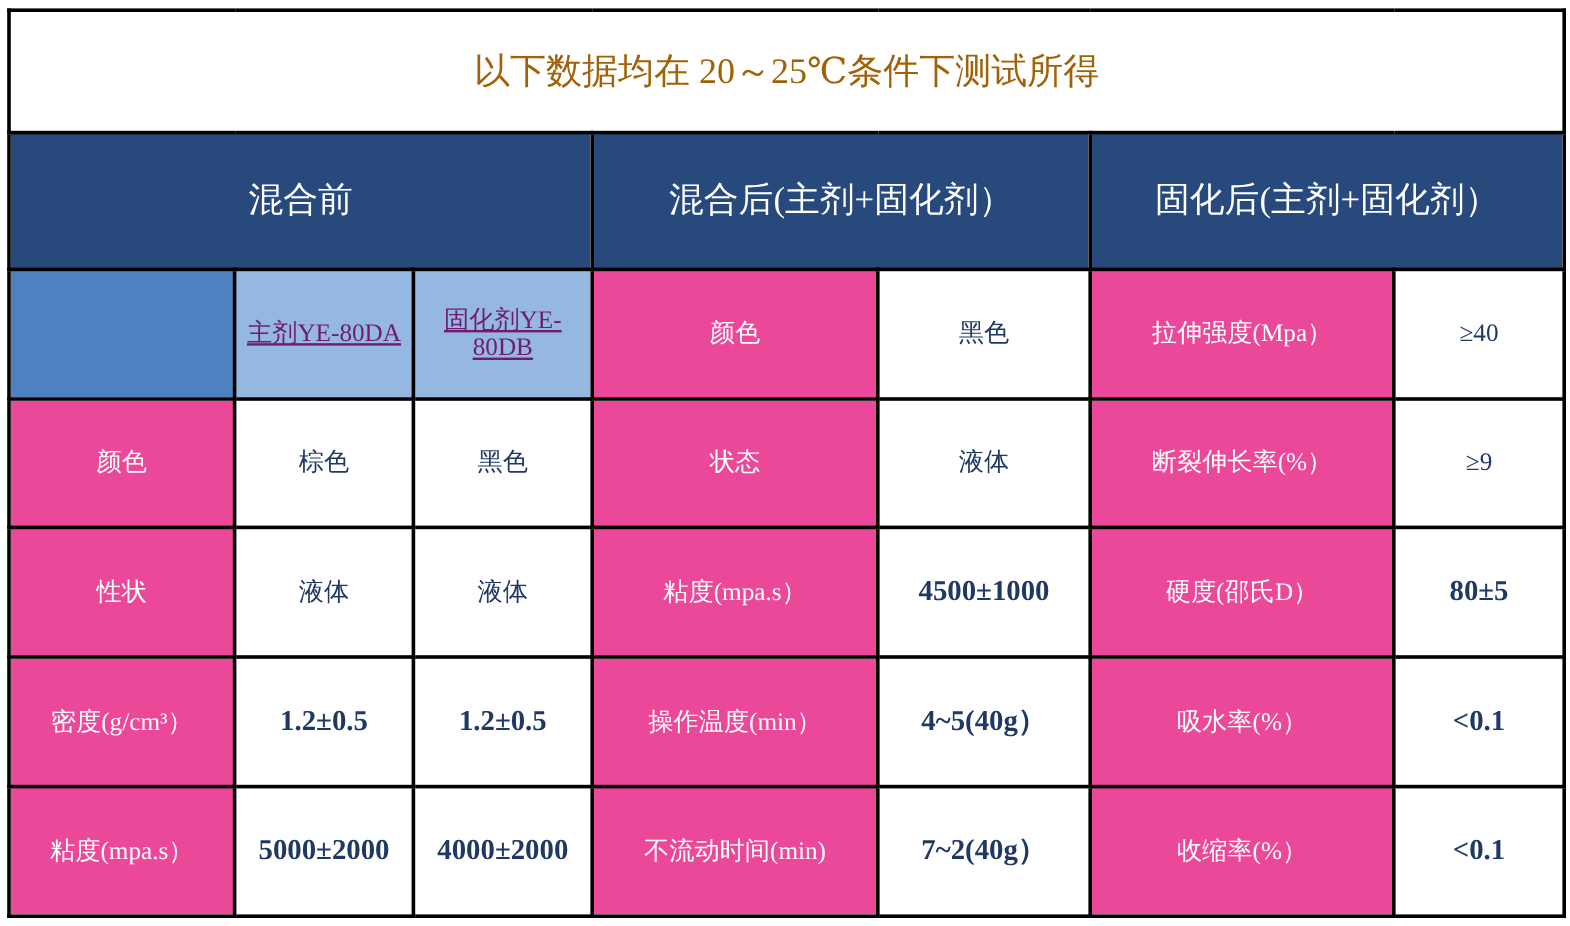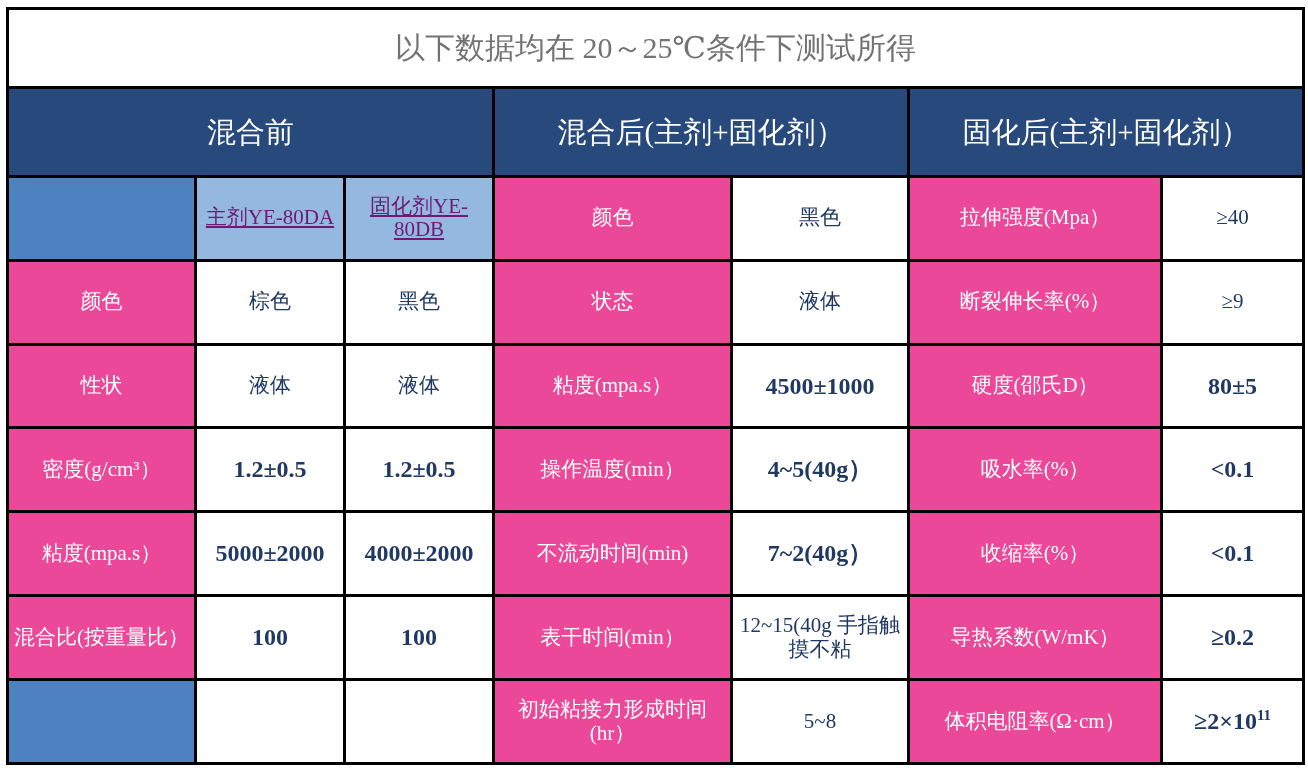--- a/index.html
+++ b/index.html
@@ -24,21 +24,21 @@
     border: 3px solid #000000;
     text-align: center;
     vertical-align: middle;
     padding: 1px 3px;
     line-height: 1.12;
     overflow: hidden;
   }
   
   .c-title {
     background: #ffffff;
-    color: #737373;
+    color: #a16207;
     font-size: 30px;
   }
   .c-group {
     background: #27497c;
     color: #ffffff;
     font-size: 29px;
   }
   .c-label {
     background: #ec4899;
     color: #ffffff;
@@ -155,34 +155,16 @@
     <tr class="r-std">
       <td class="c-label">粘度(mpa.s）</td>
       <td class="c-value">5000±2000</td>
       <td class="c-value">4000±2000</td>
       <td class="c-label">不流动时间(min)</td>
       <td class="c-value">7~2(40g）</td>
       <td class="c-label">收缩率(%）</td>
       <td class="c-value">&lt;0.1</td>
     </tr>
 
-    <tr class="r-std">
-      <td class="c-label">混合比(按重量比）</td>
-      <td class="c-value">100</td>
-      <td class="c-value">100</td>
-      <td class="c-label">表干时间(min）</td>
-      <td class="c-value-normal">12~15(40g 手指触摸不粘</td>
-      <td class="c-label">导热系数(W/mK）</td>
-      <td class="c-value">≥0.2</td>
-    </tr>
 
-    <tr class="r-std">
-      <td class="c-blank"></td>
-      <td class="c-blank-white"></td>
-      <td class="c-blank-white"></td>
-      <td class="c-label">初始粘接力形成时间(hr）</td>
-      <td class="c-value-normal">5~8</td>
-      <td class="c-label">体积电阻率(Ω·cm）</td>
-      <td class="c-value"><span>≥2×10</span><span class="sup">11</span></td>
-    </tr>
 
   </tbody>
 </table>
 
 </body></html>

